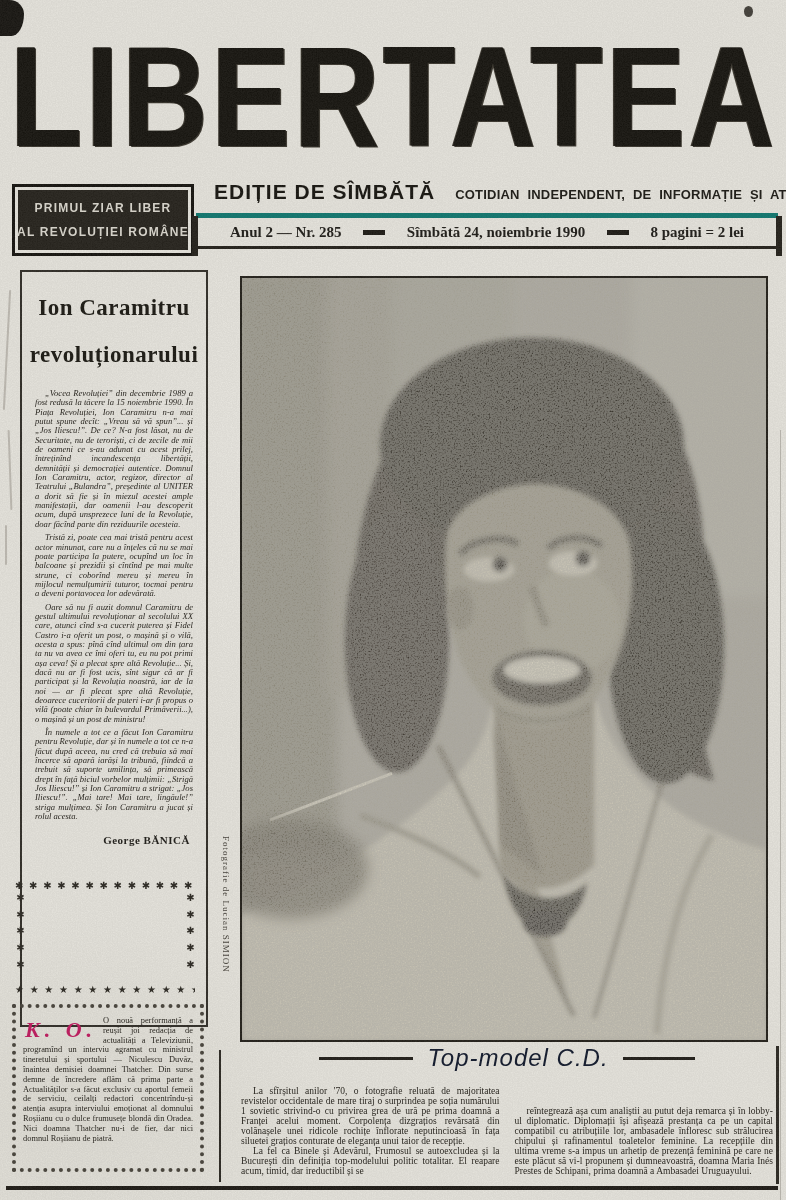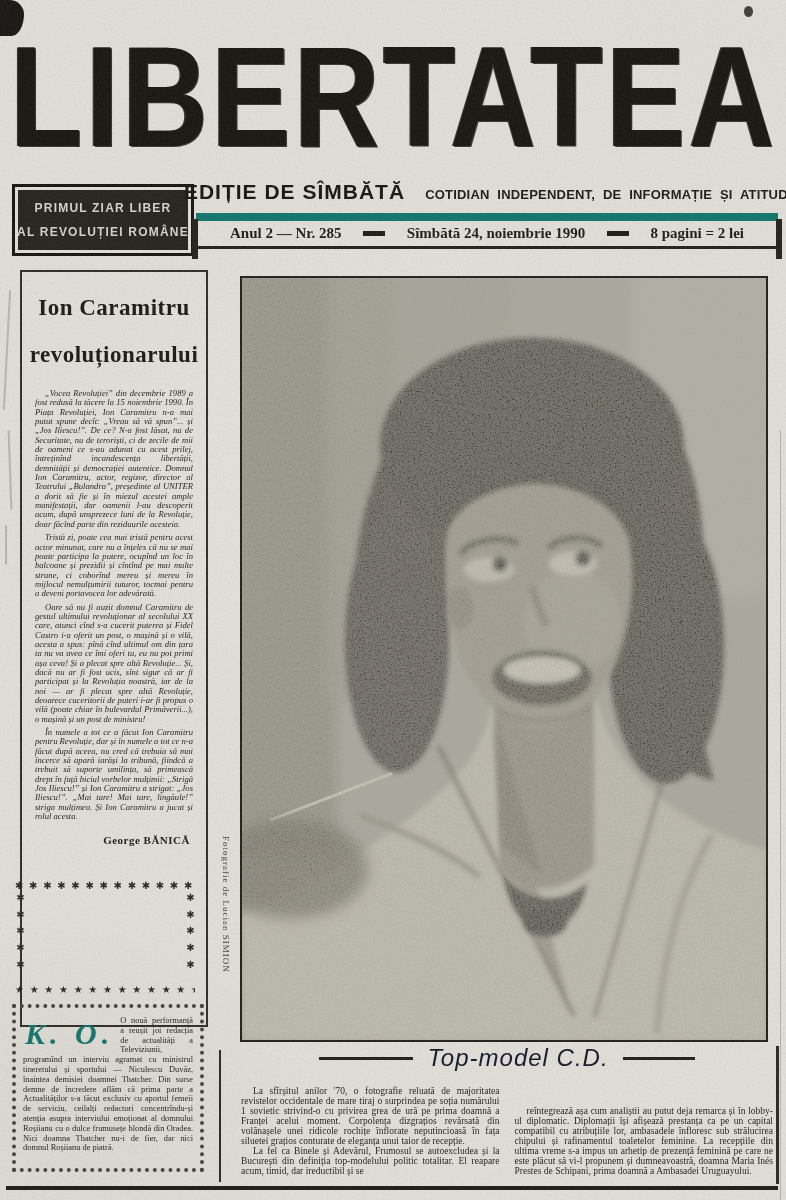--- a/index.html
+++ b/index.html
@@ -24,26 +24,26 @@
   }
   
   #corner-blob{left:0;top:0;width:24px;height:36px;background:#171511;border-radius:0 70% 60% 0 / 0 45% 70% 0;}
   #speck-top-right{left:744px;top:6px;width:9px;height:11px;background:#24211b;border-radius:50%;opacity:.85;}
   
   #tagline-box{left:12px;top:184px;width:170px;height:60px;border:3px solid #14120e;background:#e4e2db;padding:3px;}
   #tagline-inner{width:100%;height:100%;background:#25221c;color:#d9d6cd;display:flex;flex-direction:column;
     align-items:center;justify-content:space-evenly;text-align:center;
     font-family:"Liberation Sans",sans-serif;font-weight:bold;font-size:12px;letter-spacing:1.2px;white-space:nowrap;}
   
-  #edition-line{left:214px;top:180px;width:566px;display:flex;align-items:baseline;gap:20px;white-space:nowrap;justify-content:center;}
+  #edition-line{left:214px;top:180px;width:566px;display:flex;align-items:baseline;gap:20px;white-space:nowrap;}
   #edition-line .ed-main{font-family:"Liberation Sans",sans-serif;font-weight:bold;font-size:21px;letter-spacing:1px;color:#16140f;}
   #edition-line .ed-sub{font-family:"Liberation Sans",sans-serif;font-weight:bold;font-size:13px;letter-spacing:.2px;word-spacing:4px;color:#1b1914;}
   
   #date-bar{left:196px;top:213px;width:582px;height:36px;
-    border-top:8px solid #0f766e;border-bottom:3px solid #23201a;
+    border-top:5px solid #0f766e;border-bottom:3px solid #23201a;
     display:flex;align-items:center;justify-content:space-between;padding:0 34px;box-sizing:border-box;
     font-weight:bold;font-size:15px;white-space:nowrap;}
   #date-bar::before,#date-bar::after{content:"";position:absolute;top:-2px;width:6px;height:40px;background:#23201a;}
   #date-bar::before{left:-4px;}
   #date-bar::after{right:-4px;}
   .dash-sep{width:22px;height:5px;background:#1d1a15;}
   
   #left-article{left:20px;top:270px;width:188px;height:757px;border:2px solid #2f2c26;box-sizing:border-box;}
   #left-article .hl{padding-top:12px;text-align:center;font-weight:bold;font-size:23px;line-height:47px;
     color:#1a1812;letter-spacing:.5px;font-family:"Liberation Serif",serif;}
@@ -63,21 +63,21 @@
   .gura-stars-v{position:absolute;top:12px;bottom:12px;width:12px;overflow:hidden;
     font-size:10px;letter-spacing:1.6px;color:#2b2822;writing-mode:vertical-rl;line-height:12px;}
   .gura-stars-left{left:0;}
   .gura-stars-right{right:0;}
   .gura-stars-v::before{content:"✱ ✱ ✱ ✱ ✱ ✱ ✱ ✱ ✱ ✱ ✱";}
   #gura-text{position:absolute;left:14px;right:14px;top:12px;bottom:12px;display:flex;flex-direction:column;
     align-items:center;justify-content:center;font-family:"Liberation Sans",sans-serif;
     font-weight:bold;font-style:italic;font-size:27px;line-height:43px;color:#201d18;white-space:nowrap;}
   
   #ko-box{left:12px;top:1004px;width:192px;height:168px;border:4px dotted #46423a;box-sizing:border-box;padding:8px 7px 0 7px;}
-  #ko-initials{float:left;font-weight:bold;font-style:italic;font-size:30px;letter-spacing:5px;margin:1px 6px 0 2px;color:#0f766e;}
+  #ko-initials{float:left;font-weight:bold;font-style:italic;font-size:22px;letter-spacing:5px;margin:1px 6px 0 2px;color:#be185d;}
   #ko-body{font-weight:normal;font-size:8.4px;line-height:9.8px;text-align:justify;color:#24211b;}
   
   #photo-frame{left:240px;top:276px;width:524px;height:762px;border:2px solid #221f19;background:#a9a59b;}
   #photo-credit{left:217px;top:836px;height:160px;width:14px;writing-mode:vertical-rl;
     font-size:9px;letter-spacing:1px;color:#45413a;white-space:nowrap;}
   
   #tm-headline-row{left:240px;top:1044px;width:534px;display:flex;align-items:center;justify-content:center;gap:14px;}
   .tm-rule{height:3px;background:#201d18;}
   .tm-rule-left{width:94px;}
   .tm-rule-right{width:72px;}

